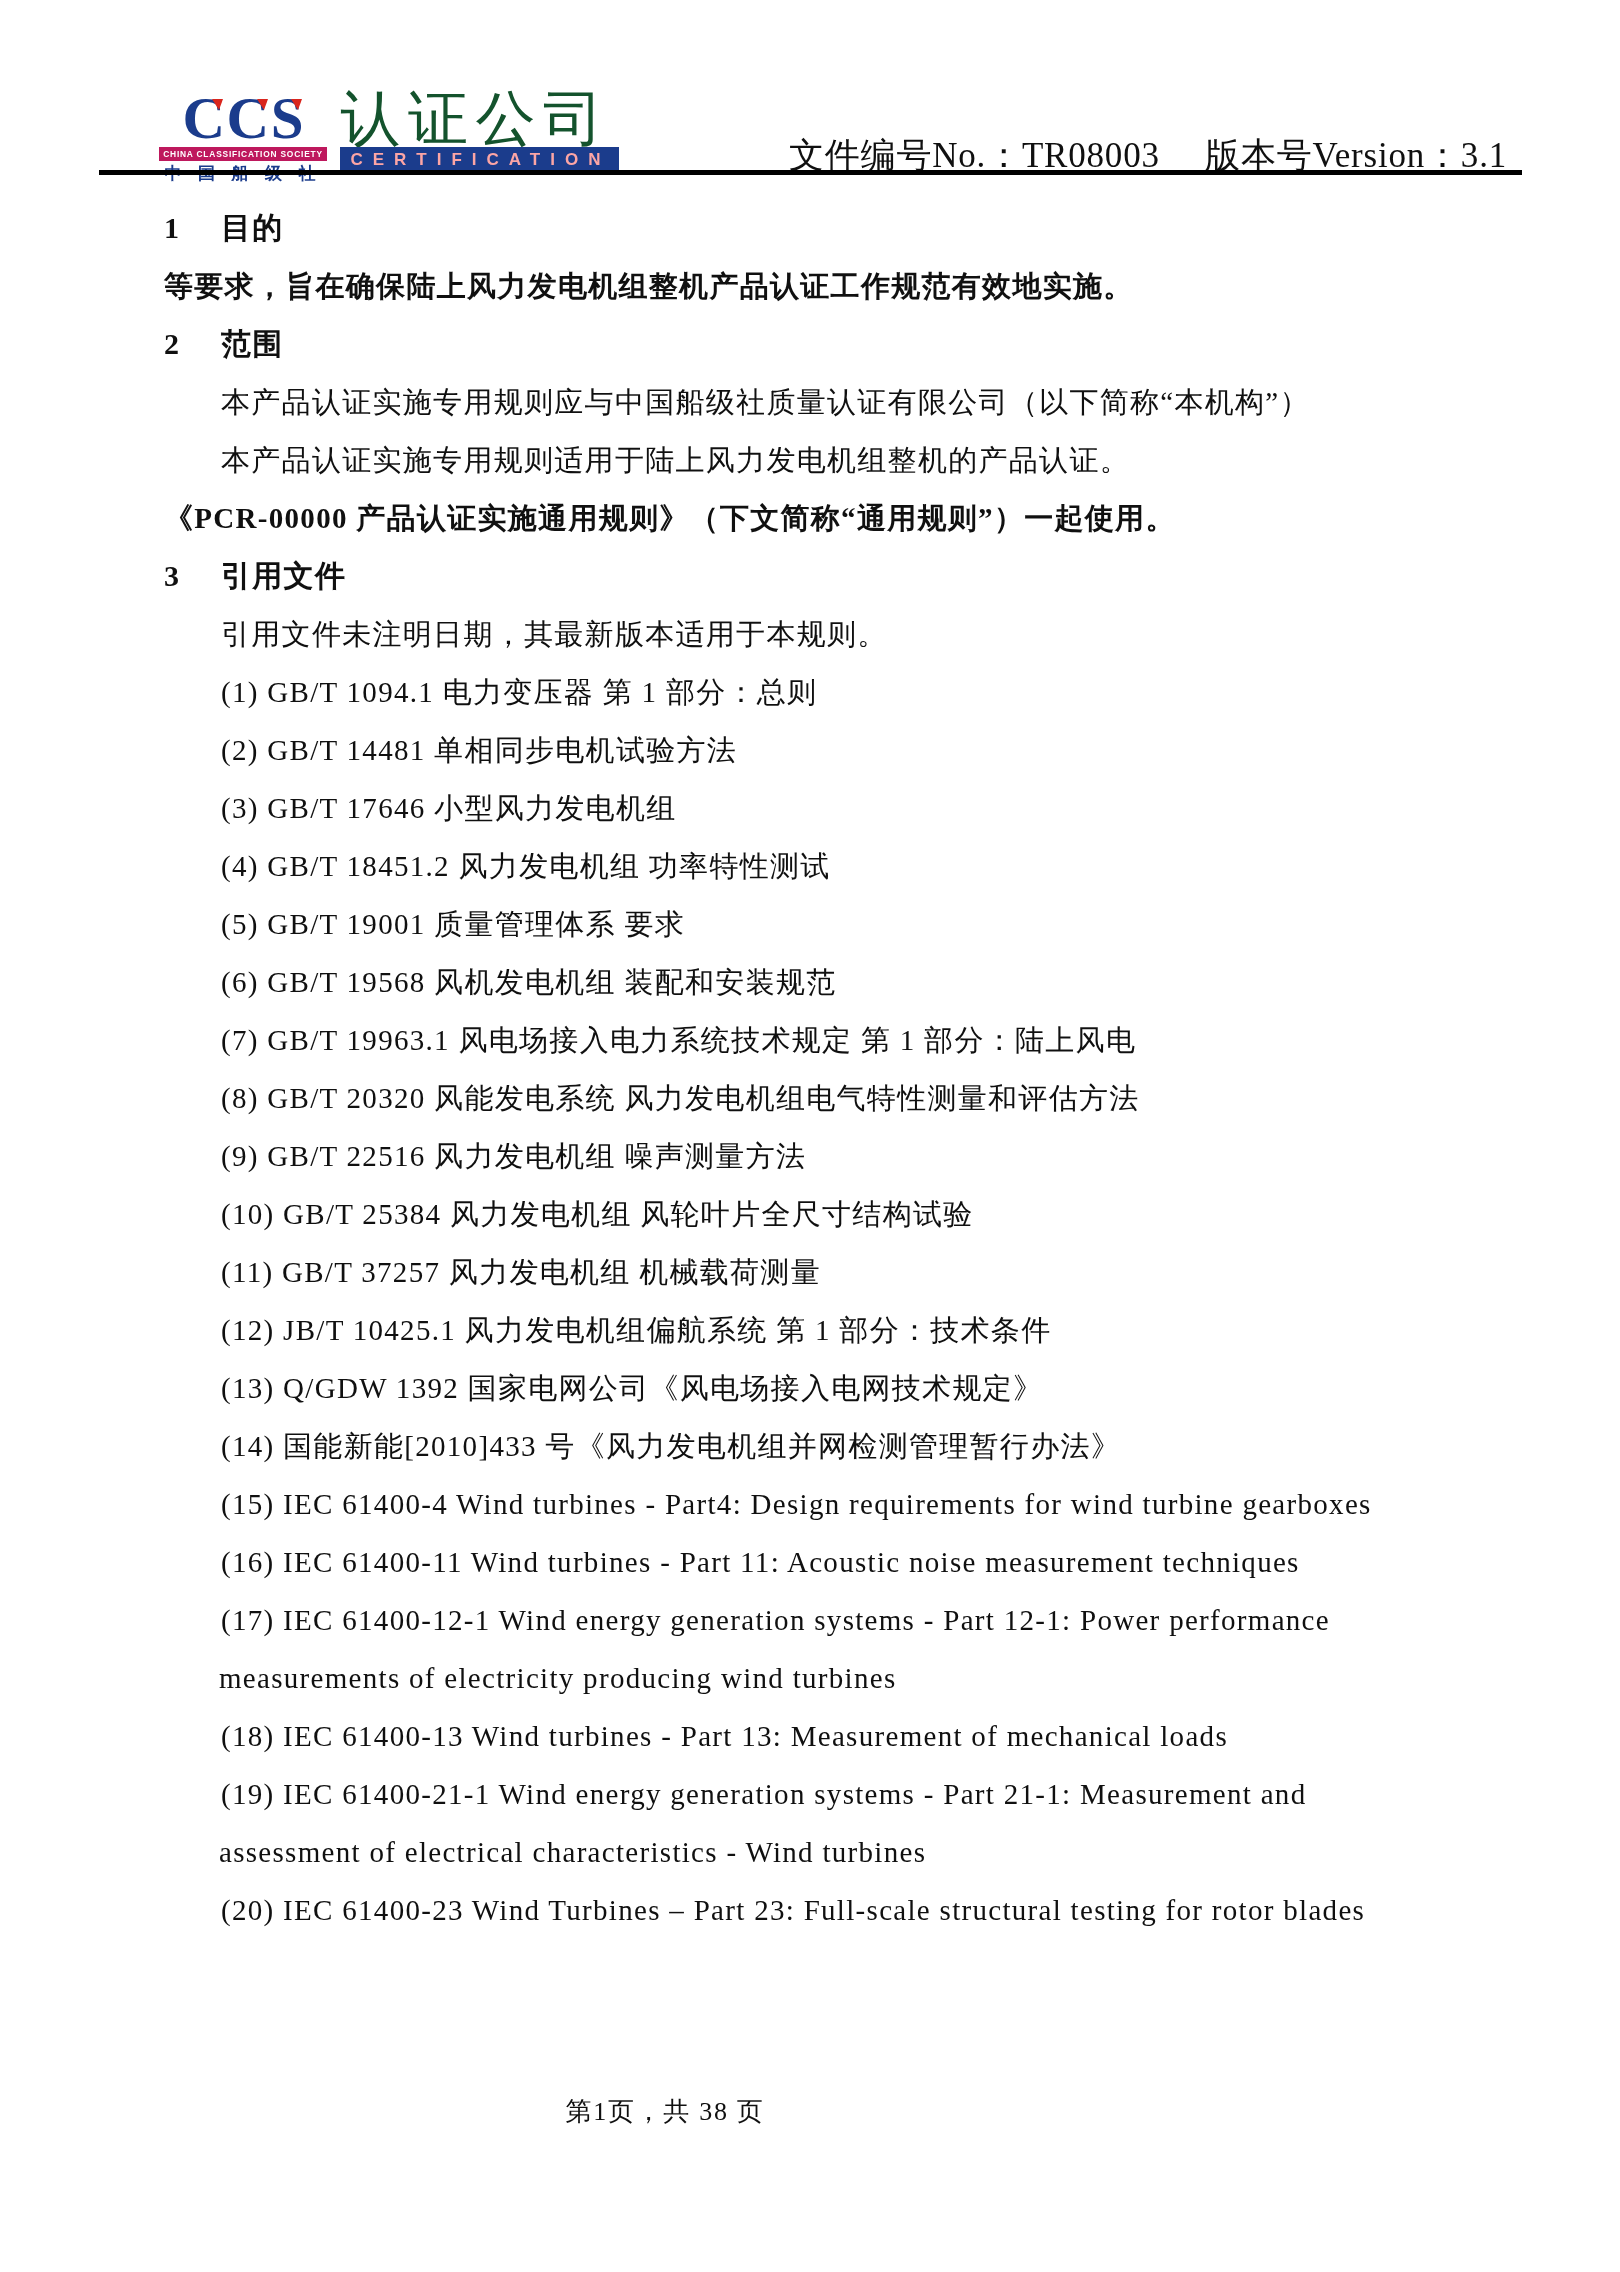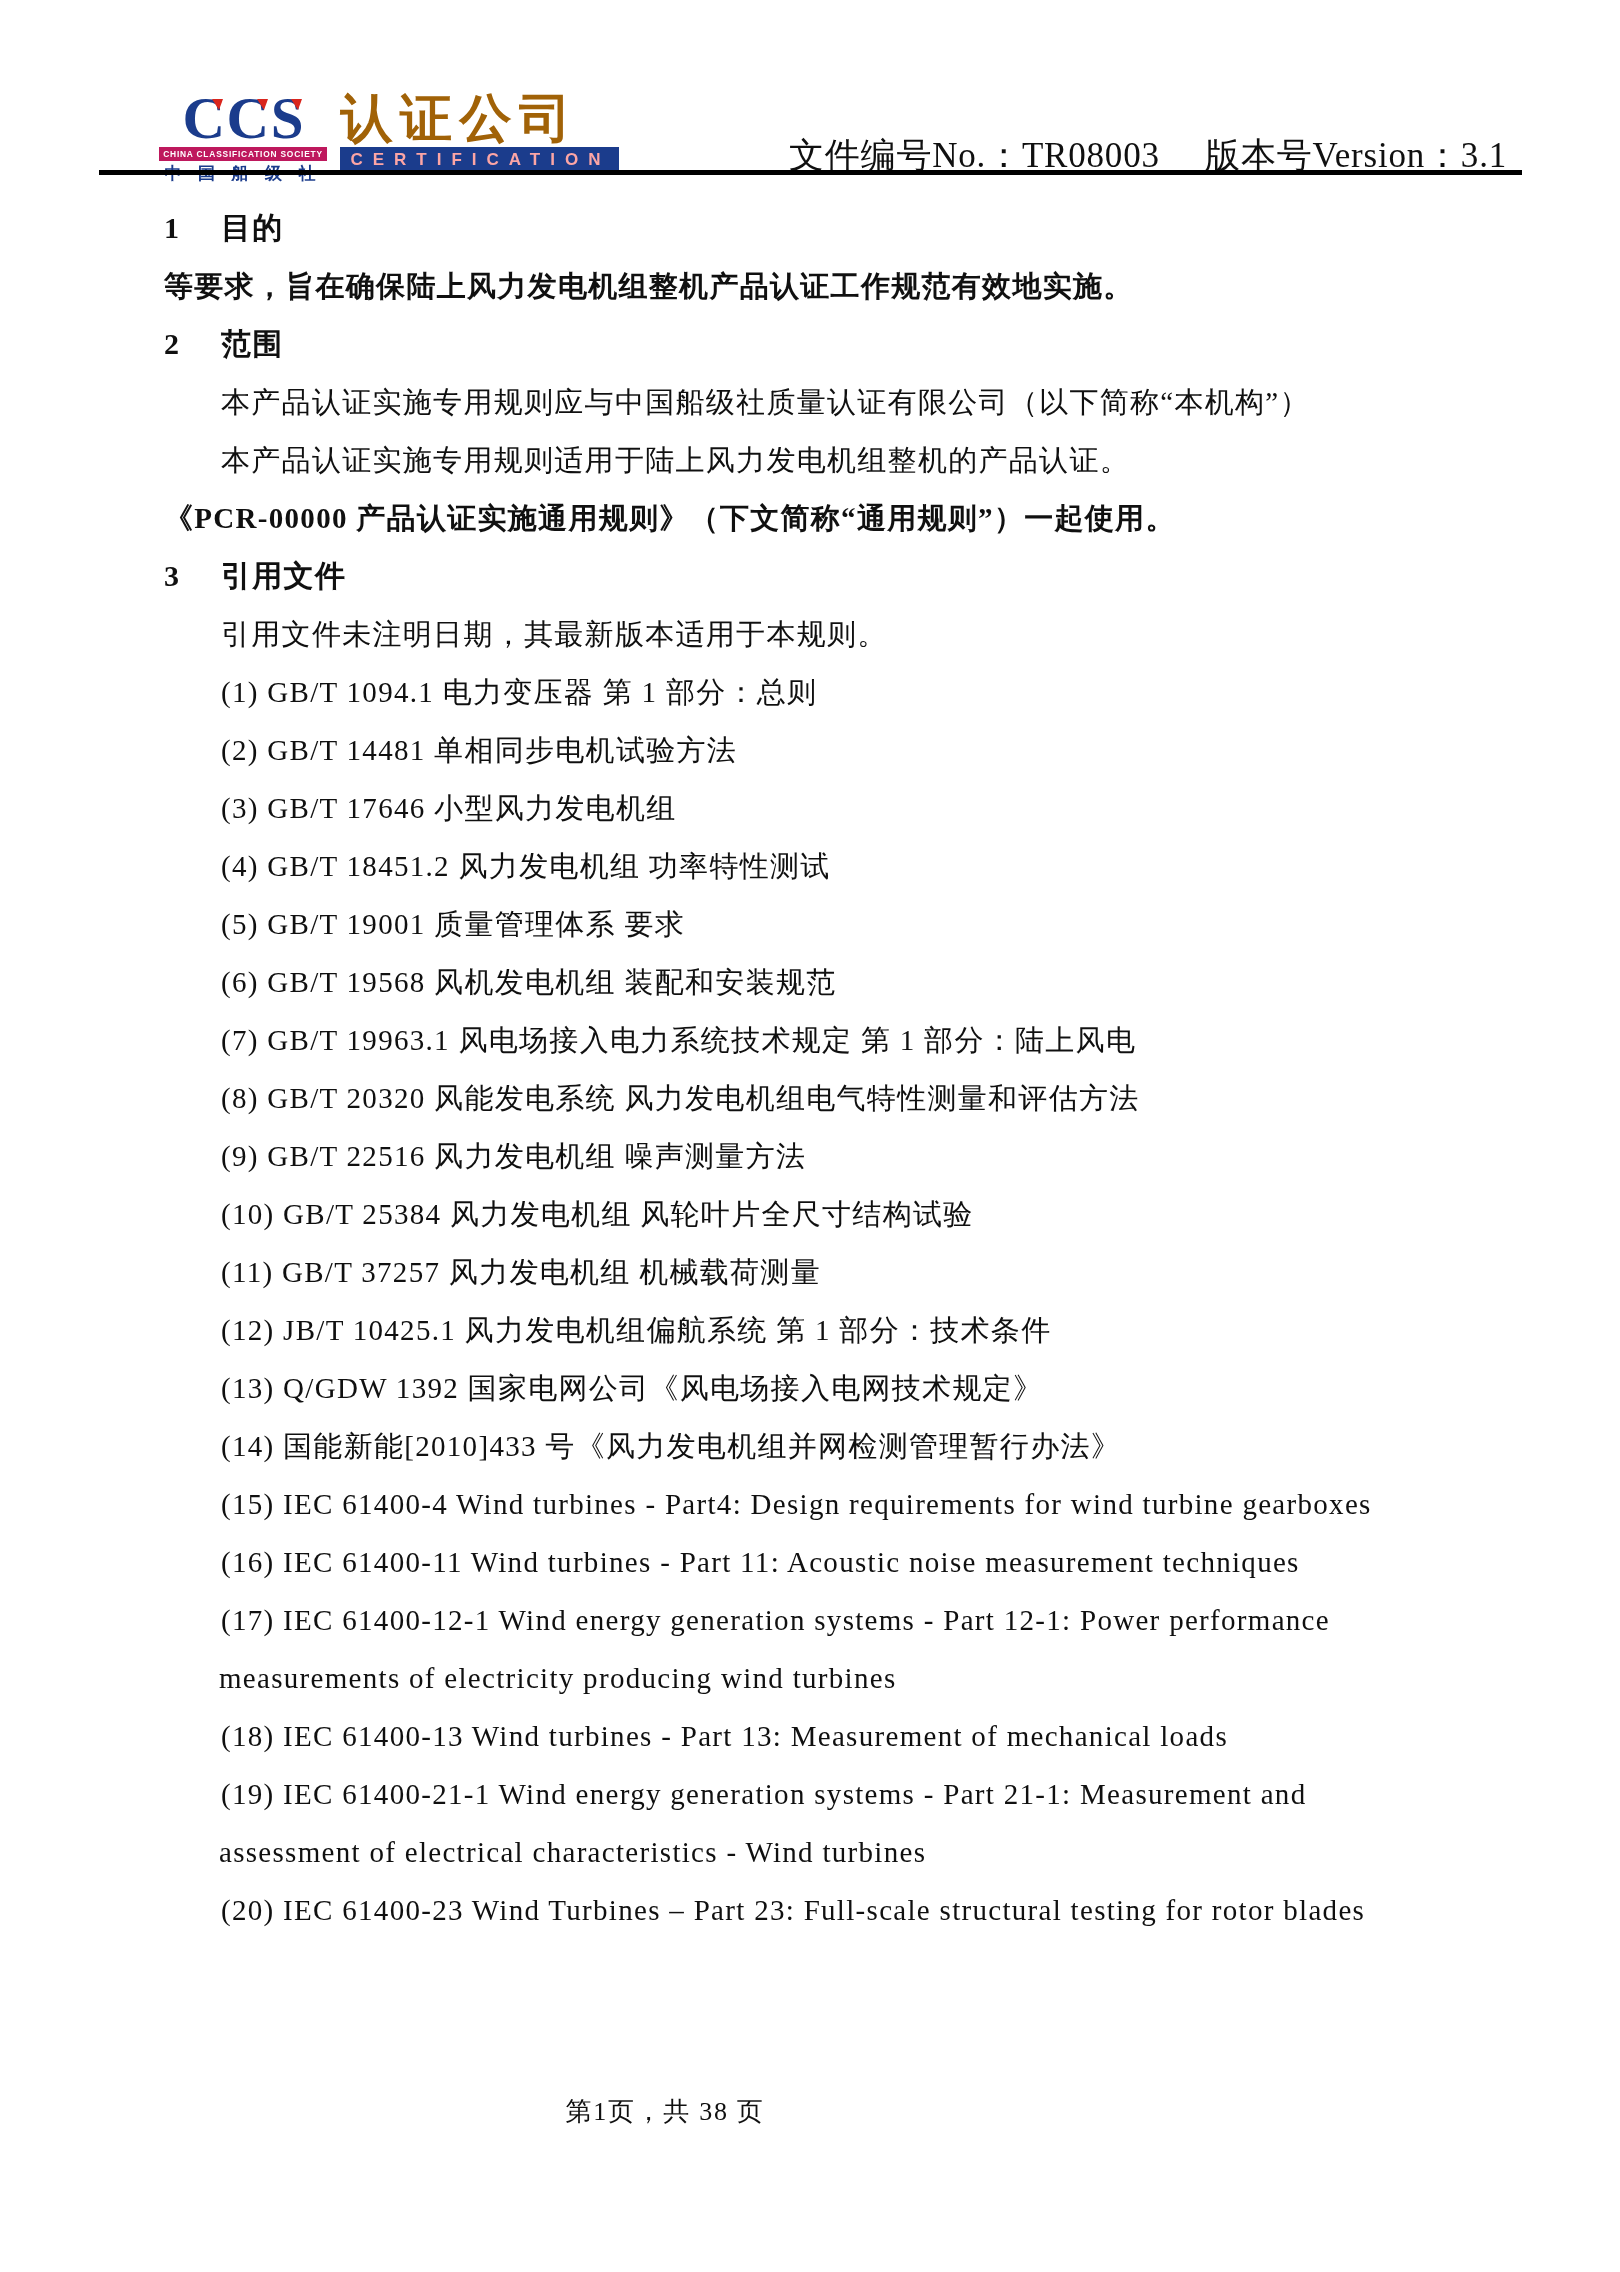--- a/index.html
+++ b/index.html
@@ -36,21 +36,21 @@
     padding:1.7px 4.2px;white-space:nowrap;
   }
   .soc-cn{
     margin-top:0.8px;color:#1b3c8c;font-weight:bold;
     font-size:17px;letter-spacing:5.9px;white-space:nowrap;
     font-family:"Liberation Sans","DejaVu Sans",sans-serif;
   }
   .logo-right{display:flex;flex-direction:column;margin-left:13.4px;}
   .brand-cn{
     font-family:"Liberation Sans","DejaVu Sans",sans-serif;
-    font-weight:bold;color:#a16207;font-size:52px;line-height:49px;
+    font-weight:normal;color:#14532d;font-size:60px;line-height:49px;
     letter-spacing:7.5px;white-space:nowrap;
   }
   .cert-bar{
     margin-top:4.2px;background:#1b3c8c;color:#fca5a5;
     font-family:"Liberation Sans","DejaVu Sans",sans-serif;
     font-weight:bold;font-size:17px;letter-spacing:10px;
     padding:2.5px 8.4px 2.5px 10px;white-space:nowrap;align-self:flex-start;
   }
   .doc-number{
     position:absolute;right:15px;top:132px;

